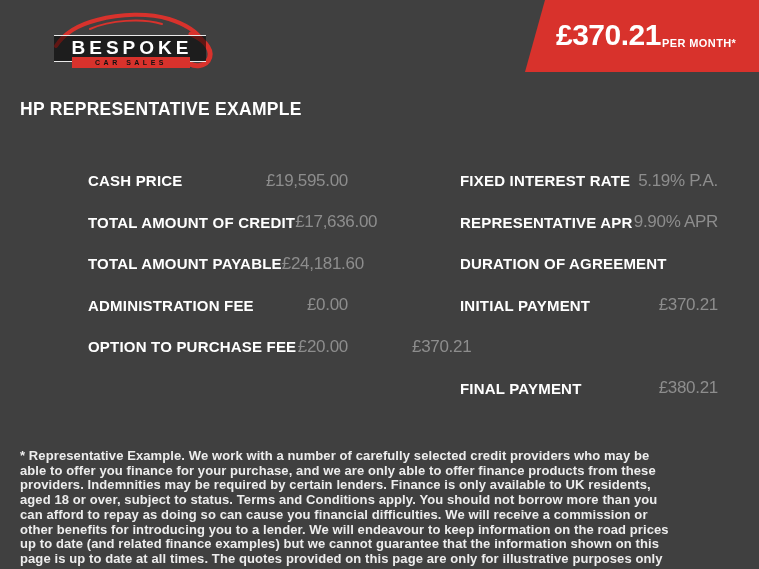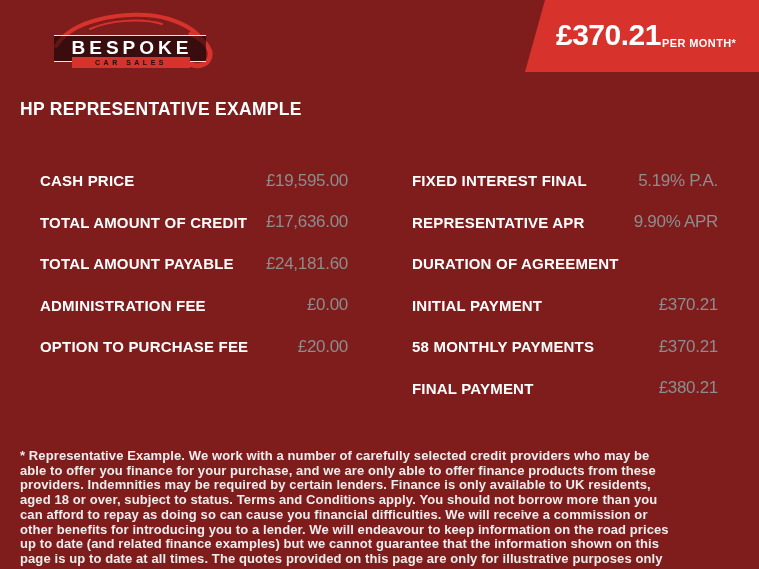--- a/index.html
+++ b/index.html
@@ -2,21 +2,21 @@
 <html><head>
 <meta charset="utf-8">
 <style>
   * { margin: 0; padding: 0; box-sizing: border-box; }
   html, body { background: #000; }
   body { font-family: "Liberation Sans", sans-serif; }
   .stage {
     position: relative;
     width: 759px;
     height: 569px;
-    background: #7f1d1d;
+    background: #404040;
     overflow: hidden;
   }
 
   
   .logo {
     position: absolute;
     left: 52px;
     top: 8px;
     width: 168px;
     height: 64px;
@@ -113,20 +113,21 @@
     display: flex;
     justify-content: space-between;
     align-items: center;
   }
   .finance-label {
     color: #ffffff;
     font-size: 15px;
     font-weight: bold;
     letter-spacing: 0.2px;
     white-space: nowrap;
+    margin-left: 48px;
   }
   .finance-value {
     color: #8d8d8d;
     font-size: 17px;
     font-weight: normal;
     letter-spacing: -0.3px;
     white-space: nowrap;
     text-align: right;
   }
 
@@ -183,36 +184,35 @@
         <span class="finance-label">ADMINISTRATION FEE</span>
         <span class="finance-value">£0.00</span>
       </div>
       <div class="finance-row">
         <span class="finance-label">OPTION TO PURCHASE FEE</span>
         <span class="finance-value">£20.00</span>
       </div>
     </div>
     <div class="finance-col right">
       <div class="finance-row">
-        <span class="finance-label">FIXED INTEREST FINAL</span>
+        <span class="finance-label">FIXED INTEREST RATE</span>
         <span class="finance-value">5.19% P.A.</span>
       </div>
       <div class="finance-row">
         <span class="finance-label">REPRESENTATIVE APR</span>
         <span class="finance-value">9.90% APR</span>
       </div>
       <div class="finance-row">
         <span class="finance-label">DURATION OF AGREEMENT</span>
       </div>
       <div class="finance-row">
         <span class="finance-label">INITIAL PAYMENT</span>
         <span class="finance-value">£370.21</span>
       </div>
       <div class="finance-row">
-        <span class="finance-label">58 MONTHLY PAYMENTS</span>
         <span class="finance-value">£370.21</span>
       </div>
       <div class="finance-row">
         <span class="finance-label">FINAL PAYMENT</span>
         <span class="finance-value">£380.21</span>
       </div>
     </div>
   </div>
 
   <div class="disclaimer">* Representative Example. We work with a number of carefully selected credit providers who may be able to offer you finance for your purchase, and we are only able to offer finance products from these providers. Indemnities may be required by certain lenders. Finance is only available to UK residents, aged 18 or over, subject to status. Terms and Conditions apply. You should not borrow more than you can afford to repay as doing so can cause you financial difficulties. We will receive a commission or other benefits for introducing you to a lender. We will endeavour to keep information on the road prices up to date (and related finance examples) but we cannot guarantee that the information shown on this page is up to date at all times. The quotes provided on this page are only for illustrative purposes only and a full finance application will have to be made to determine the exact details (all applications are subject to an underwriting decision and are subject to status). Bespoke Car Sales Ltd acts as a credit broker and not a lender. Address: Revers Street, Bury, BL8 1AQ</div>

